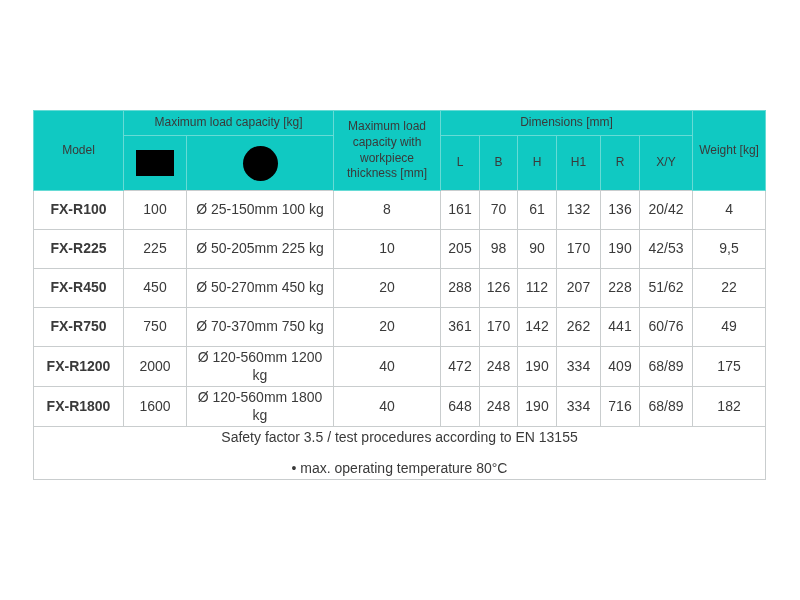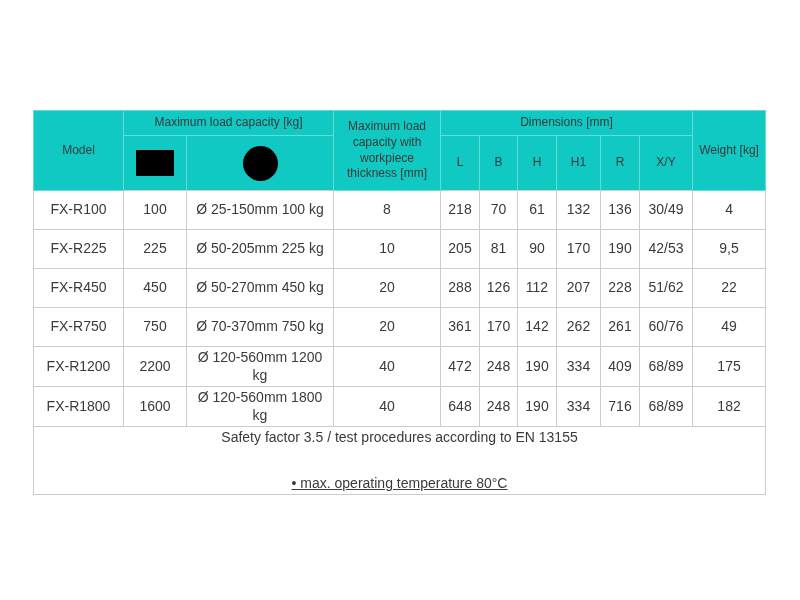--- a/index.html
+++ b/index.html
@@ -44,32 +44,32 @@
   tr.hdr-row-1 th { height: 25px; padding: 2px 3px; }
   tr.hdr-row-2 th { height: 55px; border-bottom-color: var(--grid-border); }
   th.workpiece-hdr { padding: 2px 5px; }
   table.spec td {
     border: 1px solid var(--grid-border);
     font-size: 14px;
     line-height: 1.25;
     height: 39px;
     background: var(--page-bg);
   }
-  td.model-cell { font-weight: normal; }
+  td.model-cell { font-weight: bold; }
   td.circle-cap-cell { padding: 2px 15px; margin-left: 16px; }
   .rect-icon {
     display: inline-block; width: 38px; height: 26px;
     background: var(--icon); vertical-align: middle;
   }
   .circle-icon {
     display: inline-block; width: 35px; height: 35px;
     border-radius: 50%; background: var(--icon); vertical-align: middle;
   }
   td.footer-cell { height: 58px; font-size: 13.5px; padding: 6px 4px; }
-  .footer-line-2 { margin-top: 28px; text-decoration: underline; }
+  .footer-line-2 { margin-top: 13px; }
 </style>
 </head>
 <body>
 
 <div class="stage">
   <div class="table-wrap">
     <table class="spec">
       <colgroup>
         <col style="width:90px">
           <col style="width:63px">
@@ -101,35 +101,35 @@
           <th>R</th>
           <th>X/Y</th>
         </tr>
       </thead>
       <tbody>
         <tr>
           <td class="model-cell">FX-R100</td>
           <td>100</td>
           <td class="circle-cap-cell">Ø 25-150mm 100 kg</td>
           <td>8</td>
-          <td>218</td>
+          <td>161</td>
           <td>70</td>
           <td>61</td>
           <td>132</td>
           <td>136</td>
-          <td>30/49</td>
+          <td>20/42</td>
           <td>4</td>
         </tr>
         <tr>
           <td class="model-cell">FX-R225</td>
           <td>225</td>
           <td class="circle-cap-cell">Ø 50-205mm 225 kg</td>
           <td>10</td>
           <td>205</td>
-          <td>81</td>
+          <td>98</td>
           <td>90</td>
           <td>170</td>
           <td>190</td>
           <td>42/53</td>
           <td>9,5</td>
         </tr>
         <tr>
           <td class="model-cell">FX-R450</td>
           <td>450</td>
           <td class="circle-cap-cell">Ø 50-270mm 450 kg</td>
@@ -144,27 +144,27 @@
         </tr>
         <tr>
           <td class="model-cell">FX-R750</td>
           <td>750</td>
           <td class="circle-cap-cell">Ø 70-370mm 750 kg</td>
           <td>20</td>
           <td>361</td>
           <td>170</td>
           <td>142</td>
           <td>262</td>
-          <td>261</td>
+          <td>441</td>
           <td>60/76</td>
           <td>49</td>
         </tr>
         <tr>
           <td class="model-cell">FX-R1200</td>
-          <td>2200</td>
+          <td>2000</td>
           <td class="circle-cap-cell">Ø 120-560mm 1200 kg</td>
           <td>40</td>
           <td>472</td>
           <td>248</td>
           <td>190</td>
           <td>334</td>
           <td>409</td>
           <td>68/89</td>
           <td>175</td>
         </tr>

